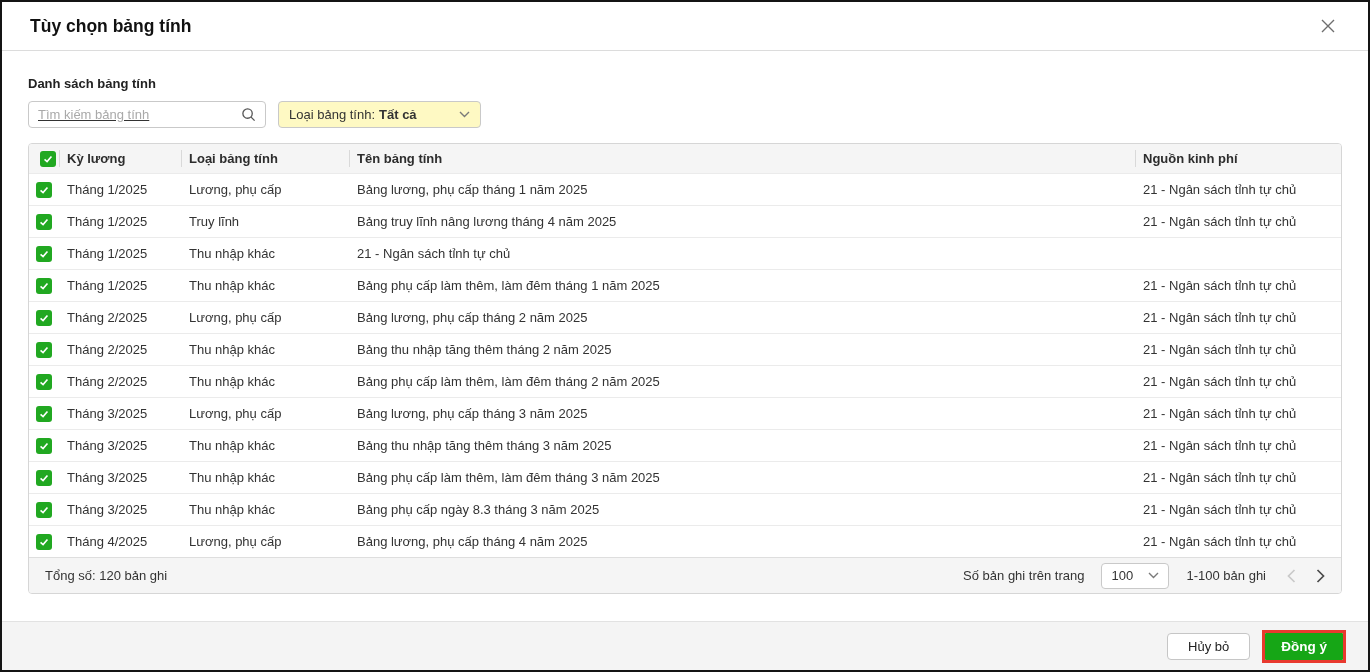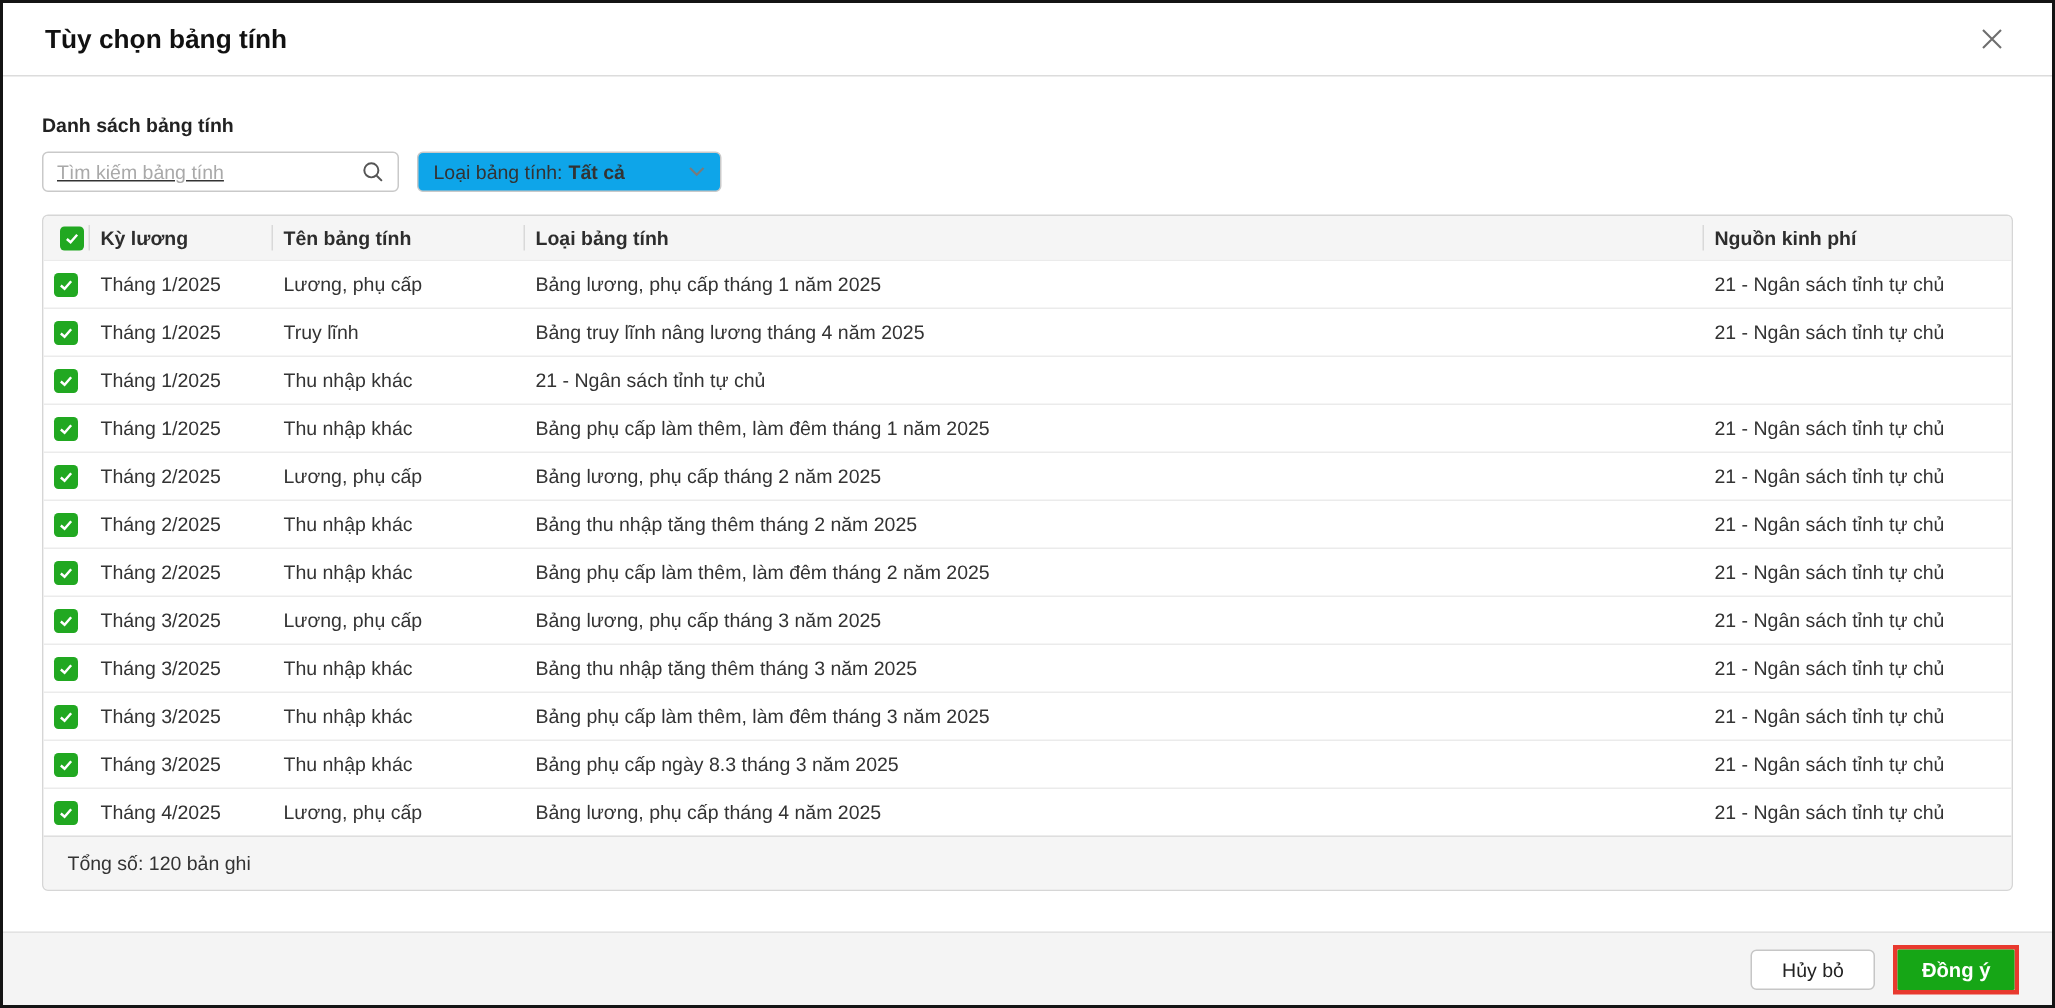--- a/index.html
+++ b/index.html
@@ -26,21 +26,21 @@
     width:238px; height:27px; border:1px solid #c9c9c9; border-radius:4px;
     display:flex; align-items:center; padding:0 9px; background:#fff;text-decoration:underline;
   }
   .search-box input {
     border:none; outline:none; flex:1; font-size:13px; color:#333;
     font-family:inherit; background:transparent; min-width:0;
   }
   .search-box input::placeholder { color:#a9a9a9; }
   .filter-box {
     width:203px; height:27px; border:1px solid #c9c9c9; border-radius:4px;
-    display:flex; align-items:center; padding:0 10px; background:#0ea5e9; cursor:pointer;
+    display:flex; align-items:center; padding:0 10px; background:#fef9c3; cursor:pointer;
     font-size:13px; color:#333; gap:4px;
   }
   .filter-box .filter-value { font-weight:700; }
   .filter-box .chev { margin-left:auto; display:flex; }
   
   .table {
     width:1314px; border:1px solid #d6d6d6; border-radius:4px; background:#fff;
     font-size:13px; overflow:hidden;
   }
   .thead, .trow {
@@ -129,22 +129,22 @@
     <div class="table">
       <div class="thead">
         <div class="hcell c-check">
           <span class="checkbox">
             <svg width="10" height="10" viewBox="0 0 16 16">
                 <path d="M2.5 8.5 L6.5 12 L13.5 4" stroke="#fff" stroke-width="2.6" fill="none"></path>
               </svg>
           </span>
         </div>
         <div class="hcell sep">Kỳ lương</div>
+        <div class="hcell sep">Loại bảng tính</div>
         <div class="hcell sep">Tên bảng tính</div>
-        <div class="hcell sep">Loại bảng tính</div>
         <div class="hcell sep">Nguồn kinh phí</div>
       </div>
 
       <div id="table-body">
   <div class="trow">
     <div class="cell c-check">
       <span class="checkbox">
         <svg width="10" height="10" viewBox="0 0 16 16">
                   <path d="M2.5 8.5 L6.5 12 L13.5 4" stroke="#fff" stroke-width="2.6" fill="none"></path>
                 </svg>
@@ -305,20 +305,44 @@
     </div>
     <div class="cell c-period">Tháng 4/2025</div>
     <div class="cell c-type">Lương, phụ cấp</div>
     <div class="cell c-name">Bảng lương, phụ cấp tháng 4 năm 2025</div>
     <div class="cell c-fund">21 - Ngân sách tỉnh tự chủ</div>
   </div>
 </div>
 
       <div class="tfoot">
         <div>Tổng số: 120 bản ghi</div>
+        <div class="tfoot-right">
+          <span>Số bản ghi trên trang</span>
+          <div class="page-size-select">
+            <span>100</span>
+            <span style="display:flex;">
+              <svg width="11" height="7" viewBox="0 0 11 7">
+                  <path d="M1 1 L5.5 5.5 L10 1" stroke="#7a7a7a" stroke-width="1.4" fill="none"></path>
+                </svg>
+            </span>
+          </div>
+          <span>1-100 bản ghi</span>
+          <div class="pager">
+            <span class="arrow">
+              <svg width="9" height="14" viewBox="0 0 9 14">
+                  <path d="M7.5 1 L1.5 7 L7.5 13" stroke="#c9c9c9" stroke-width="1.7" fill="none"></path>
+                </svg>
+            </span>
+            <span class="arrow">
+              <svg width="9" height="14" viewBox="0 0 9 14">
+                  <path d="M1.5 1 L7.5 7 L1.5 13" stroke="#4a4a4a" stroke-width="1.7" fill="none"></path>
+                </svg>
+            </span>
+          </div>
+        </div>
       </div>
     </div>
   </div>
 
   <div class="dlg-footer">
     <button class="btn-cancel">Hủy bỏ</button>
     <div class="confirm-highlight">
       <button class="btn-confirm">Đồng ý</button>
     </div>
   </div>

